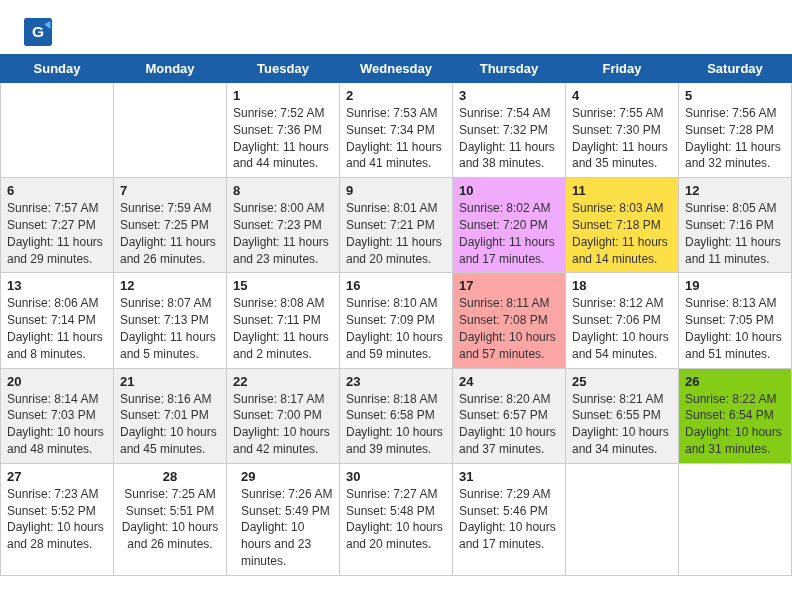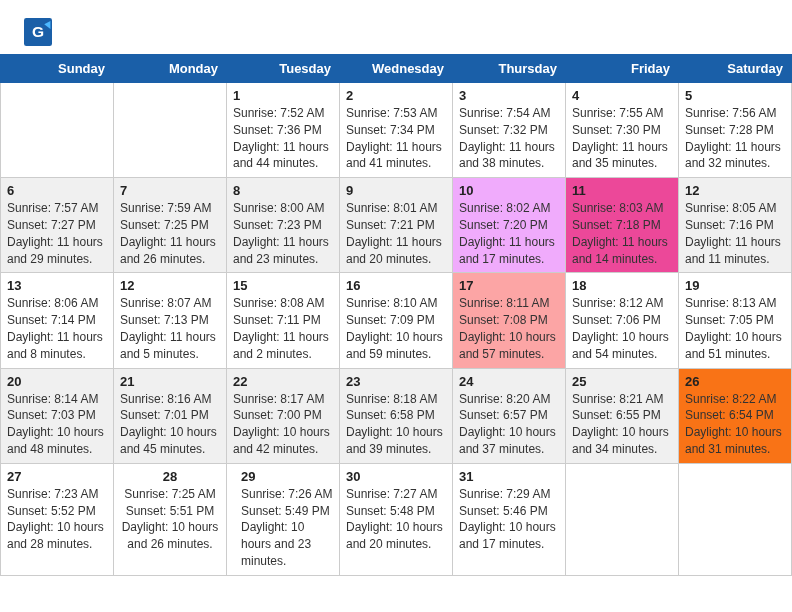--- a/index.html
+++ b/index.html
@@ -50,21 +50,21 @@
     }
     .calendar {
       width: 100%;
       border-collapse: collapse;
       margin: 0;
       font-size: 11px;
     }
     .calendar th {
       background: #1a5fa8;
       color: #fff;
-      text-align: right;
+      text-align: center;
       padding: 6px 8px;
       font-size: 13px;
       font-weight: bold;
       border: 1px solid #1a5fa8;
     }
     .calendar td {
       border: 1px solid #ccc;
       vertical-align: top;
       padding: 5px 6px;
       width: 113px;
@@ -173,21 +173,21 @@
           <div class="day-info">Sunrise: 8:00 AM<br>Sunset: 7:23 PM<br>Daylight: 11 hours and 23 minutes.</div>
         </td>
         <td style="background: rgb(240, 240, 240);">
           <span class="day-number">9</span>
           <div class="day-info">Sunrise: 8:01 AM<br>Sunset: 7:21 PM<br>Daylight: 11 hours and 20 minutes.</div>
         </td>
         <td style="background: #f0abfc;">
           <span class="day-number">10</span>
           <div class="day-info">Sunrise: 8:02 AM<br>Sunset: 7:20 PM<br>Daylight: 11 hours and 17 minutes.</div>
         </td>
-        <td style="background: #ec4899;">
+        <td style="background: #fde047;">
           <span class="day-number">11</span>
           <div class="day-info">Sunrise: 8:03 AM<br>Sunset: 7:18 PM<br>Daylight: 11 hours and 14 minutes.</div>
         </td>
         <td style="background: rgb(240, 240, 240);">
           <span class="day-number">12</span>
           <div class="day-info">Sunrise: 8:05 AM<br>Sunset: 7:16 PM<br>Daylight: 11 hours and 11 minutes.</div>
         </td>
       </tr>
       <tr class="row-odd">
         <td style="background: rgb(255, 255, 255);">
@@ -237,21 +237,21 @@
           <div class="day-info">Sunrise: 8:18 AM<br>Sunset: 6:58 PM<br>Daylight: 10 hours and 39 minutes.</div>
         </td>
         <td style="background: rgb(240, 240, 240);">
           <span class="day-number">24</span>
           <div class="day-info">Sunrise: 8:20 AM<br>Sunset: 6:57 PM<br>Daylight: 10 hours and 37 minutes.</div>
         </td>
         <td style="background: rgb(240, 240, 240);">
           <span class="day-number">25</span>
           <div class="day-info">Sunrise: 8:21 AM<br>Sunset: 6:55 PM<br>Daylight: 10 hours and 34 minutes.</div>
         </td>
-        <td style="background: #f97316;">
+        <td style="background: #84cc16;">
           <span class="day-number">26</span>
           <div class="day-info">Sunrise: 8:22 AM<br>Sunset: 6:54 PM<br>Daylight: 10 hours and 31 minutes.</div>
         </td>
       </tr>
       <tr class="row-odd">
         <td style="background: rgb(255, 255, 255);">
           <span class="day-number">27</span>
           <div class="day-info">Sunrise: 7:23 AM<br>Sunset: 5:52 PM<br>Daylight: 10 hours and 28 minutes.</div>
         </td>
         <td style="background: rgb(255, 255, 255); text-align: center;">

